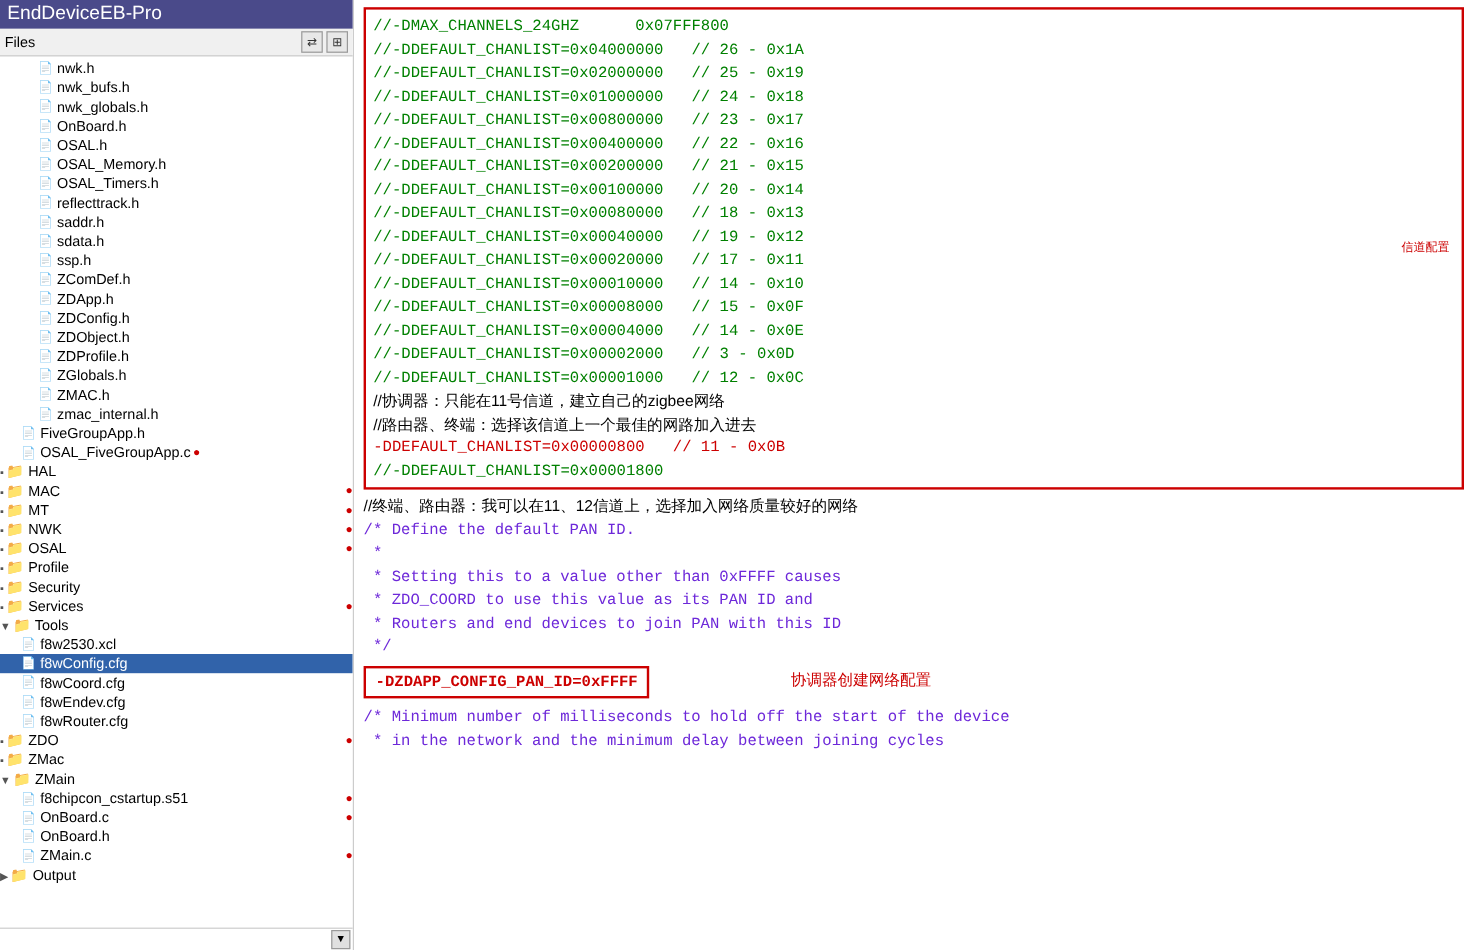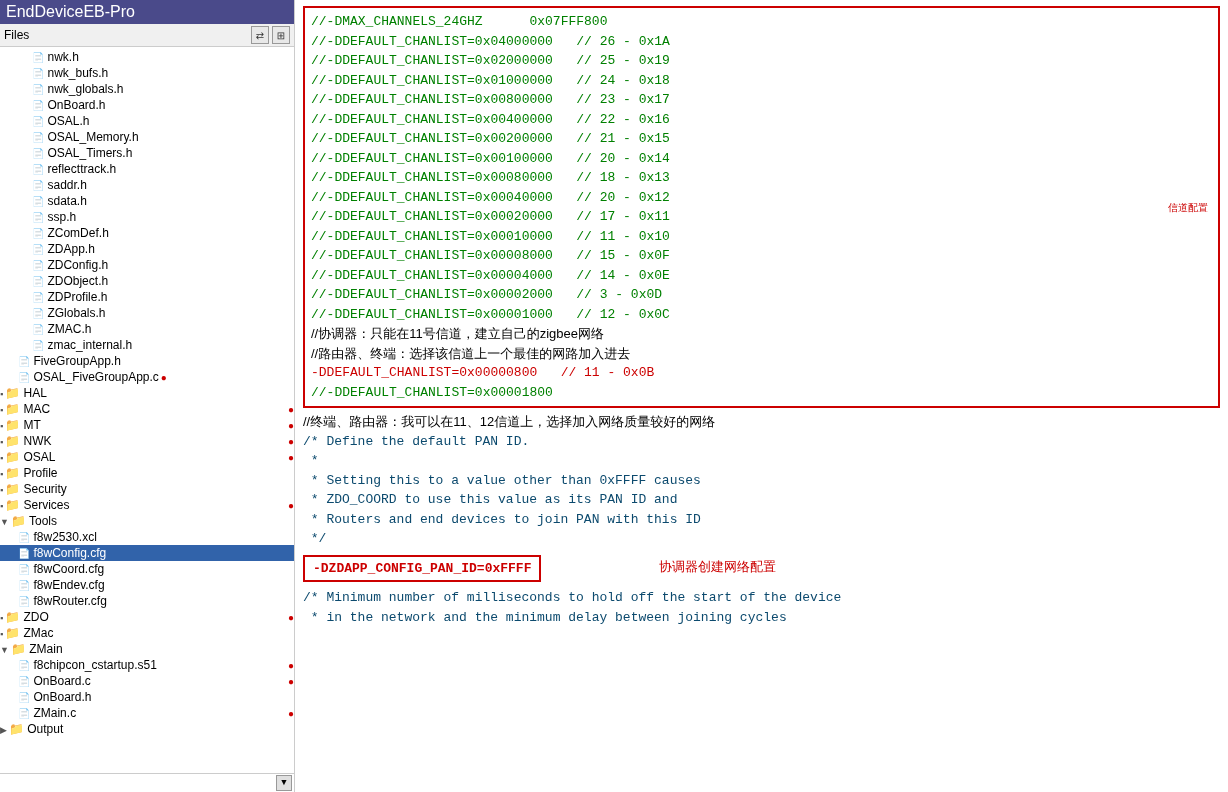--- a/index.html
+++ b/index.html
@@ -115,21 +115,21 @@
       line-height: 1.5;
       position: relative;
     }
     .code-line {
       white-space: pre;
       min-height: 19px;
       display: block;
     }
     .code-comment { color: #008000; }
     .code-define { color: #cc0000; }
-    .code-black { color: #0c4a6e; }
+    .code-black { color: #6d28d9; }
     .code-chinese { color: #000; font-family: 'Microsoft YaHei', SimSun, Arial, sans-serif; }
     .annotation {
       position: absolute;
       color: #cc0000;
       font-family: 'Microsoft YaHei', SimSun, Arial, sans-serif;
       font-size: 10px;
       font-weight: normal;
     }
   </style>
 </head>
@@ -300,23 +300,23 @@
       <span class="annotation" style="right: 10px; top: 50%; transform: translateY(-50%); position: absolute;">信道配置</span>
       <span class="code-line code-comment">//-DMAX_CHANNELS_24GHZ      0x07FFF800</span>
       <span class="code-line code-comment">//-DDEFAULT_CHANLIST=0x04000000   // 26 - 0x1A</span>
       <span class="code-line code-comment">//-DDEFAULT_CHANLIST=0x02000000   // 25 - 0x19</span>
       <span class="code-line code-comment">//-DDEFAULT_CHANLIST=0x01000000   // 24 - 0x18</span>
       <span class="code-line code-comment">//-DDEFAULT_CHANLIST=0x00800000   // 23 - 0x17</span>
       <span class="code-line code-comment">//-DDEFAULT_CHANLIST=0x00400000   // 22 - 0x16</span>
       <span class="code-line code-comment">//-DDEFAULT_CHANLIST=0x00200000   // 21 - 0x15</span>
       <span class="code-line code-comment">//-DDEFAULT_CHANLIST=0x00100000   // 20 - 0x14</span>
       <span class="code-line code-comment">//-DDEFAULT_CHANLIST=0x00080000   // 18 - 0x13</span>
-      <span class="code-line code-comment">//-DDEFAULT_CHANLIST=0x00040000   // 20 - 0x12</span>
+      <span class="code-line code-comment">//-DDEFAULT_CHANLIST=0x00040000   // 19 - 0x12</span>
       <span class="code-line code-comment">//-DDEFAULT_CHANLIST=0x00020000   // 17 - 0x11</span>
-      <span class="code-line code-comment">//-DDEFAULT_CHANLIST=0x00010000   // 11 - 0x10</span>
+      <span class="code-line code-comment">//-DDEFAULT_CHANLIST=0x00010000   // 14 - 0x10</span>
       <span class="code-line code-comment">//-DDEFAULT_CHANLIST=0x00008000   // 15 - 0x0F</span>
       <span class="code-line code-comment">//-DDEFAULT_CHANLIST=0x00004000   // 14 - 0x0E</span>
       <span class="code-line code-comment">//-DDEFAULT_CHANLIST=0x00002000   // 3 - 0x0D</span>
       <span class="code-line code-comment">//-DDEFAULT_CHANLIST=0x00001000   // 12 - 0x0C</span>
       <span class="code-line code-chinese">//协调器：只能在11号信道，建立自己的zigbee网络</span>
       <span class="code-line code-chinese">//路由器、终端：选择该信道上一个最佳的网路加入进去</span>
       <span class="code-line code-define">-DDEFAULT_CHANLIST=0x00000800   // 11 - 0x0B</span>
       <span class="code-line code-comment">//-DDEFAULT_CHANLIST=0x00001800</span>
     </div>
 

